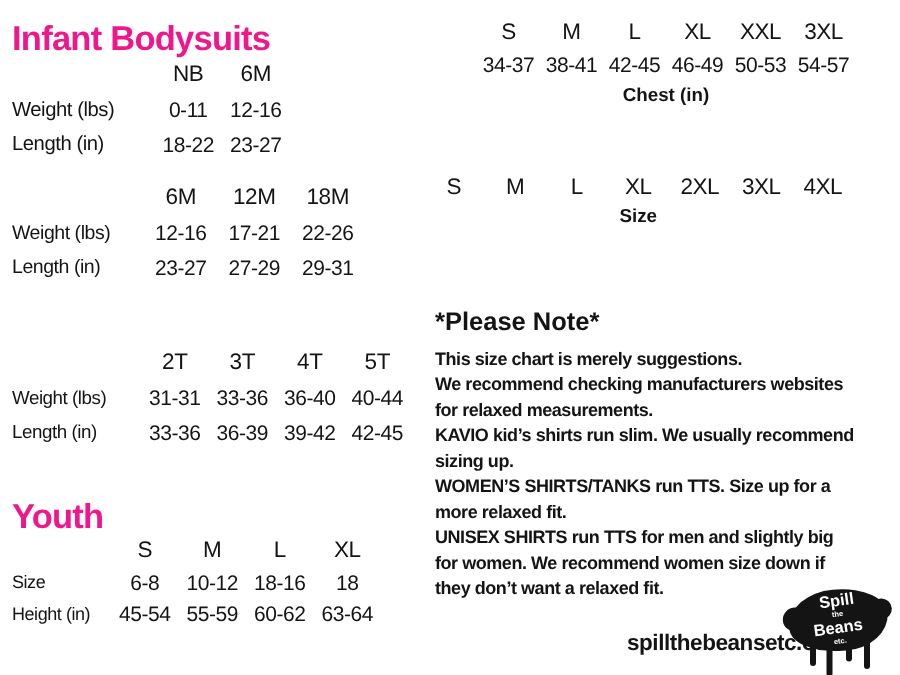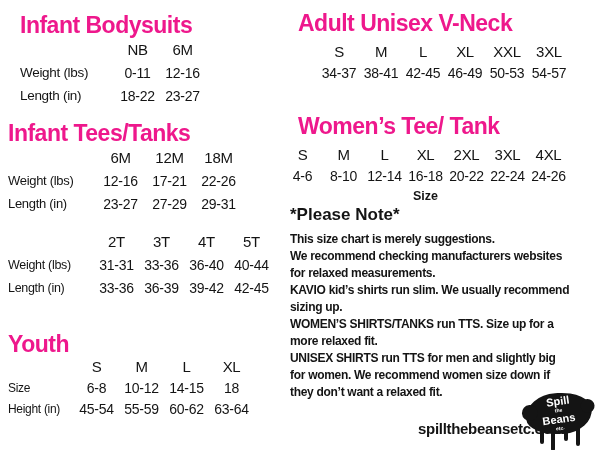--- a/index.html
+++ b/index.html
@@ -7,21 +7,21 @@
           font-family:"Liberation Sans",sans-serif;color:#141414;}
   .sec{position:absolute;}
   .title{margin:0;font-size:23px;line-height:26px;font-weight:700;letter-spacing:-0.5px;color:#ee188c;white-space:nowrap;}
   .row{display:flex;align-items:center;height:23px;font-weight:400;font-size:14px;letter-spacing:-0.3px;}
   .row .lbl{display:inline-block;font-size:13.5px;white-space:nowrap;}
   .row .c{display:inline-block;text-align:center;}
   .head .c{font-size:15px;}
   .cap{font-weight:700;font-size:12.5px;text-align:center;height:18px;line-height:18px;}
 
   
-  .t0{left:20px;top:12px;}
+  .t0{left:8px;top:12px;}
   .t0 .lbl{width:95px;} .t0 .c{width:45px;}
   
   .t1{left:298px;top:10px;}
   .t1 .title{margin-bottom:4px;}
   .t1 .row{height:22px;margin-left:20px;}
   .t1 .c{width:42px;}
   .t1 .cap{width:252px;margin-left:20px;}
   
   .t2{left:8px;top:120px;}
   .t2 .lbl{width:88px;font-size:13px;} .t2 .c{width:49px;}
@@ -84,41 +84,40 @@
       <span class="c">12-16</span>
     </div>
     <div class="row">
       <span class="lbl">Length (in)</span>
       <span class="c">18-22</span>
       <span class="c">23-27</span>
     </div>
   </section>
 
   <section class="sec t1">
-    <h2 class="title">Adult Unisex V-Neck</h2>
     <div class="row head">
       <span class="c">S</span>
       <span class="c">M</span>
       <span class="c">L</span>
       <span class="c">XL</span>
       <span class="c">XXL</span>
       <span class="c">3XL</span>
     </div>
     <div class="row">
       <span class="c">34-37</span>
       <span class="c">38-41</span>
       <span class="c">42-45</span>
       <span class="c">46-49</span>
       <span class="c">50-53</span>
       <span class="c">54-57</span>
     </div>
+    <div class="cap">Chest (in)</div>
   </section>
 
   <section class="sec t2">
-    <h2 class="title">Infant Tees/Tanks</h2>
     <div class="row head">
       <span class="lbl"></span>
       <span class="c">6M</span>
       <span class="c">12M</span>
       <span class="c">18M</span>
     </div>
     <div class="row">
       <span class="lbl">Weight (lbs)</span>
       <span class="c">12-16</span>
       <span class="c">17-21</span>
@@ -126,39 +125,29 @@
     </div>
     <div class="row">
       <span class="lbl">Length (in)</span>
       <span class="c">23-27</span>
       <span class="c">27-29</span>
       <span class="c">29-31</span>
     </div>
   </section>
 
   <section class="sec t3">
-    <h2 class="title">Women’s Tee/ Tank</h2>
     <div class="row head">
       <span class="c">S</span>
       <span class="c">M</span>
       <span class="c">L</span>
       <span class="c">XL</span>
       <span class="c">2XL</span>
       <span class="c">3XL</span>
       <span class="c">4XL</span>
     </div>
-    <div class="row">
-      <span class="c">4-6</span>
-      <span class="c">8-10</span>
-      <span class="c">12-14</span>
-      <span class="c">16-18</span>
-      <span class="c">20-22</span>
-      <span class="c">22-24</span>
-      <span class="c">24-26</span>
-    </div>
     <div class="cap">Size</div>
   </section>
 
   <section class="sec t4">
     <div class="row head">
       <span class="lbl"></span>
       <span class="c">2T</span>
       <span class="c">3T</span>
       <span class="c">4T</span>
       <span class="c">5T</span>
@@ -185,21 +174,21 @@
       <span class="lbl"></span>
       <span class="c">S</span>
       <span class="c">M</span>
       <span class="c">L</span>
       <span class="c">XL</span>
     </div>
     <div class="row">
       <span class="lbl">Size</span>
       <span class="c">6-8</span>
       <span class="c">10-12</span>
-      <span class="c">14-15</span>
+      <span class="c">18-16</span>
       <span class="c">18</span>
     </div>
     <div class="row">
       <span class="lbl">Height (in)</span>
       <span class="c">45-54</span>
       <span class="c">55-59</span>
       <span class="c">60-62</span>
       <span class="c">63-64</span>
     </div>
   </section>

